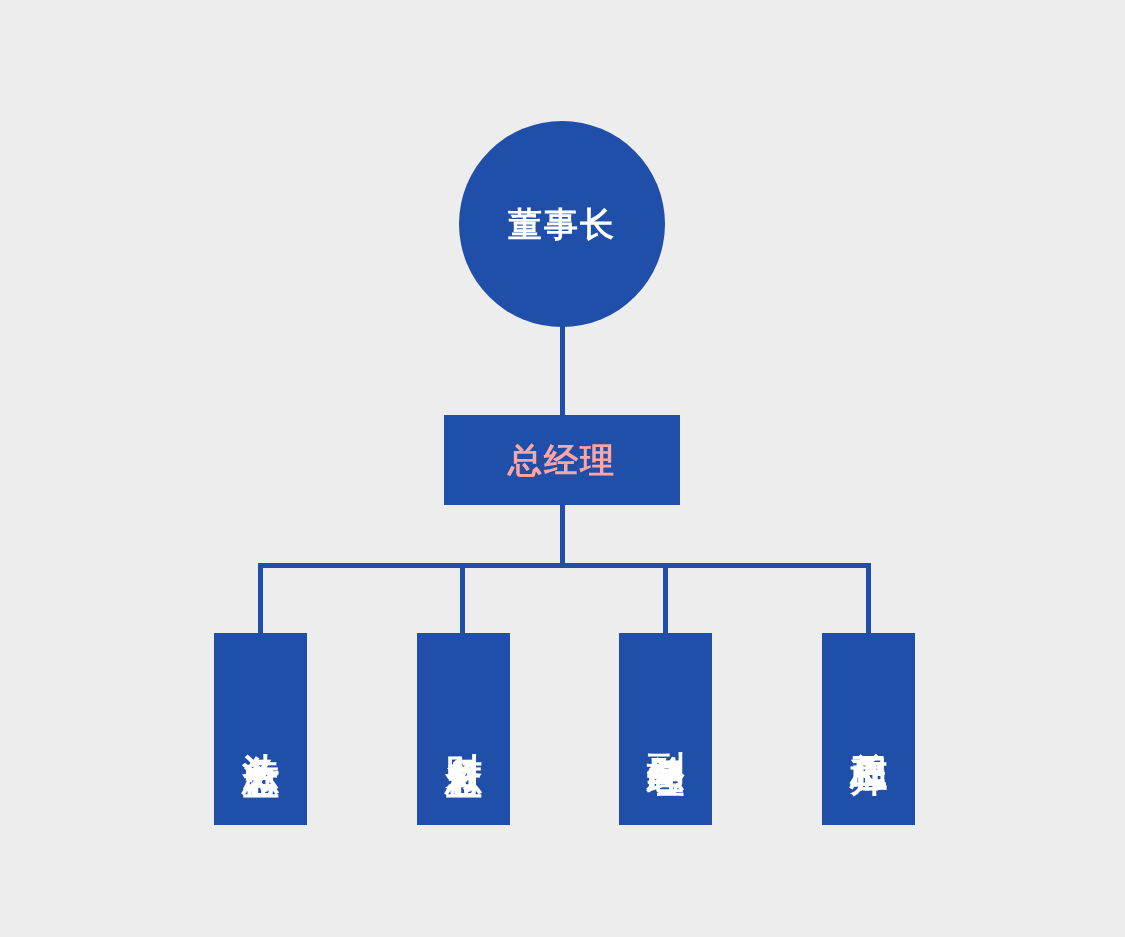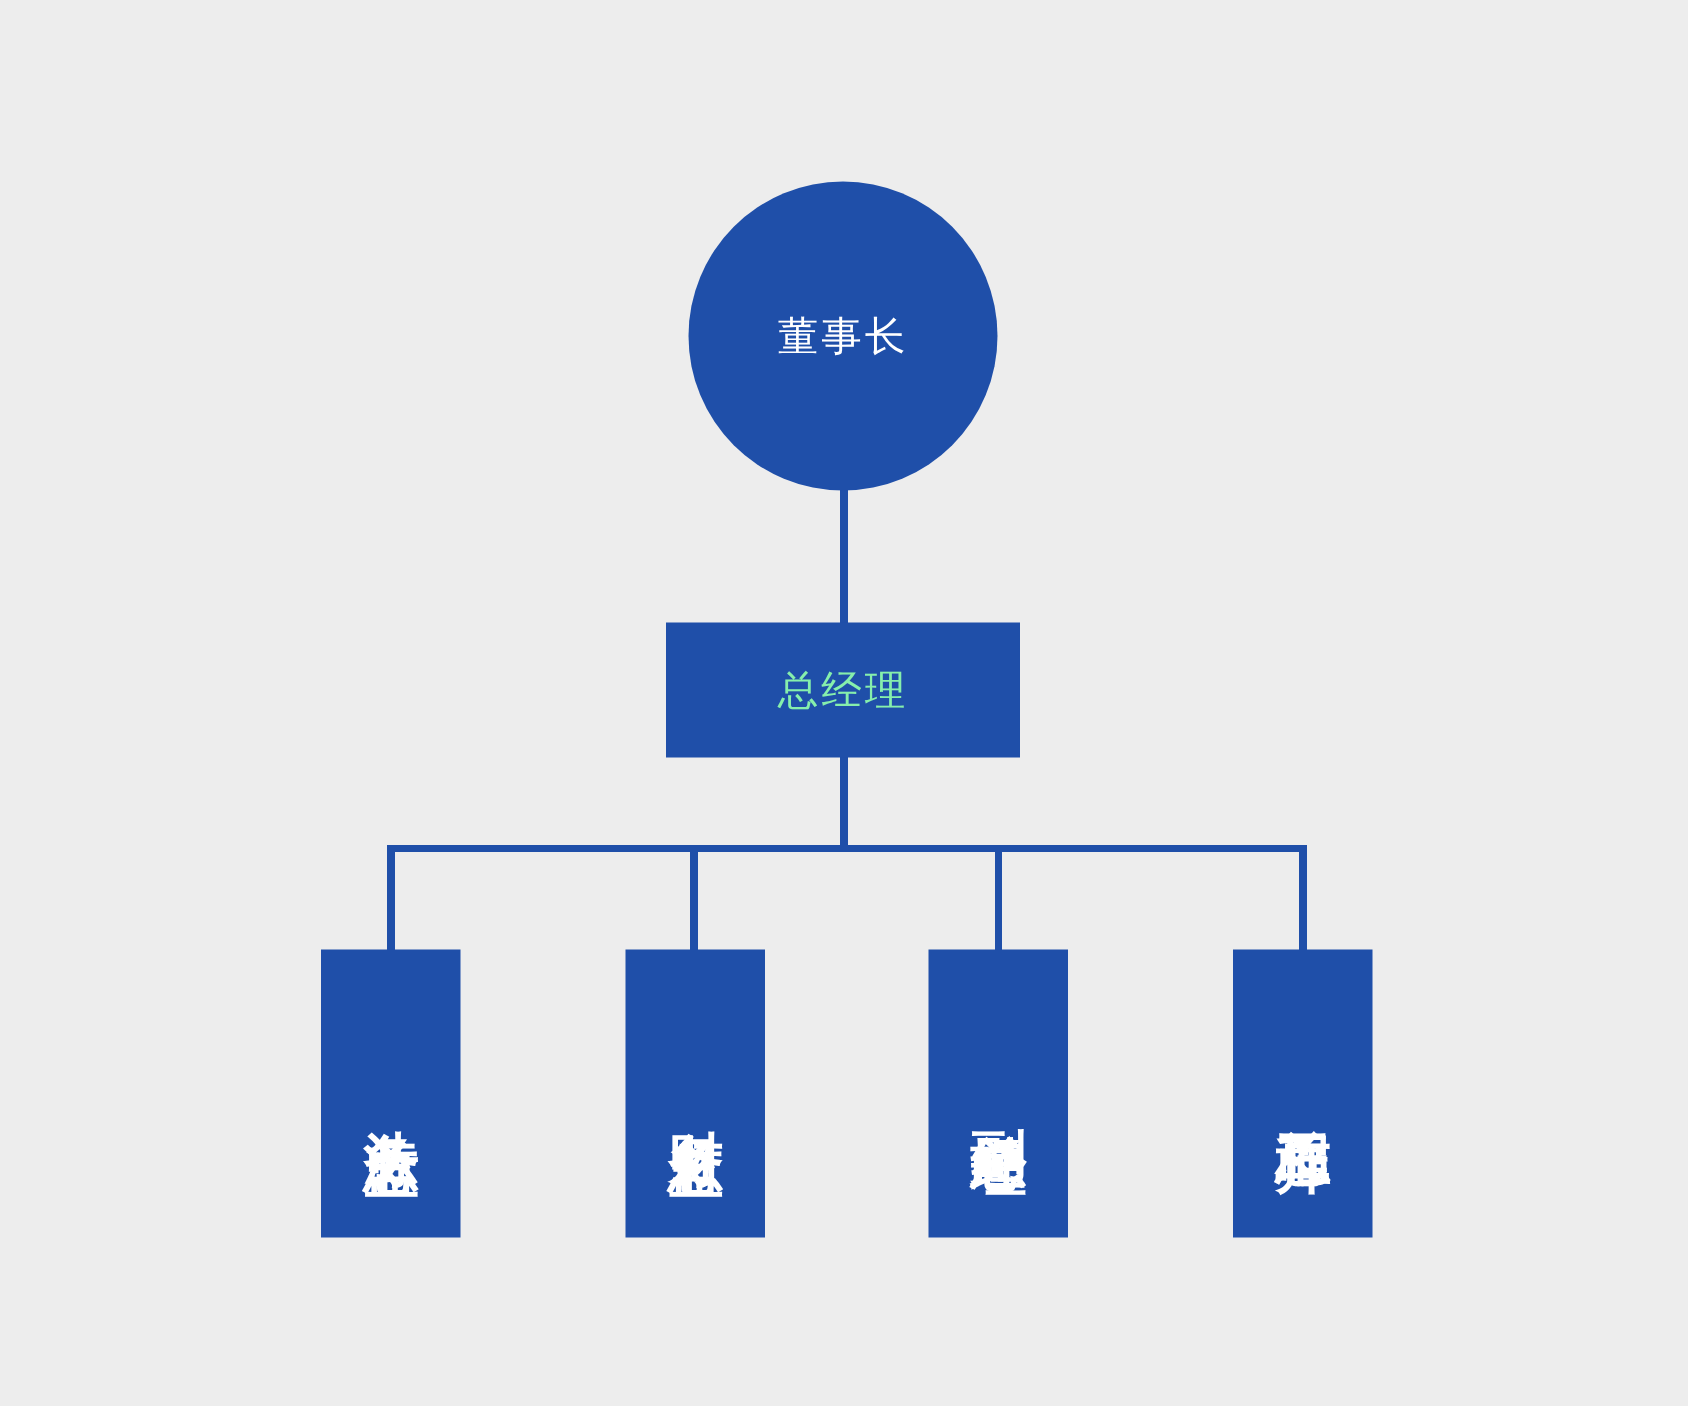--- a/index.html
+++ b/index.html
@@ -33,22 +33,22 @@
     display: flex;
     align-items: center;
     justify-content: center;
     color: #ffffff;
     background: #1f4fa9;
   }
   .node-circle {
     border-radius: 50%;
   }
   .node-label-horizontal {
-    font-size: 27px;
-    font-weight: normal;
+    font-size: 34px;
+    font-weight: bold;
     letter-spacing: 2px;
     line-height: 1;
     white-space: nowrap;
   }
   .node-label-vertical {
     font-size: 37px;
     font-weight: bold;
     line-height: 1.07;
     writing-mode: vertical-rl;
     text-orientation: upright;
@@ -91,21 +91,21 @@
       <line x1="462.5" y1="563" x2="462.5" y2="634"></line>
       <line x1="665.5" y1="563" x2="665.5" y2="634"></line>
       <line x1="868.5" y1="563" x2="868.5" y2="634"></line>
     </g>
   </svg>
 
   <div class="node node-circle" id="node-chairman" style="background: rgb(31, 79, 169); color: rgb(255, 255, 255); left: 459px; top: 121px; width: 206px; height: 206px;">
     <span class="node-label-horizontal">董事长</span>
   </div>
 
-  <div class="node" id="node-gm" style="background: rgb(31, 79, 169); color: #86efac; left: 444px; top: 415px; width: 236px; height: 90px;">
+  <div class="node" id="node-gm" style="background: rgb(31, 79, 169); color: #fca5a5; left: 444px; top: 415px; width: 236px; height: 90px;">
     <span class="node-label-horizontal">总经理</span>
   </div>
 
   <div class="node node-leaf" id="node-leaf-0" style="background: rgb(31, 79, 169); color: rgb(255, 255, 255); left: 214px; top: 633px; width: 93px; height: 192px;">
     <span class="node-label-vertical">法务总监</span>
   </div>
 
   <div class="node node-leaf" id="node-leaf-1" style="background: rgb(31, 79, 169); color: rgb(255, 255, 255); left: 417px; top: 633px; width: 93px; height: 192px;">
     <span class="node-label-vertical">财务总监</span>
   </div>

